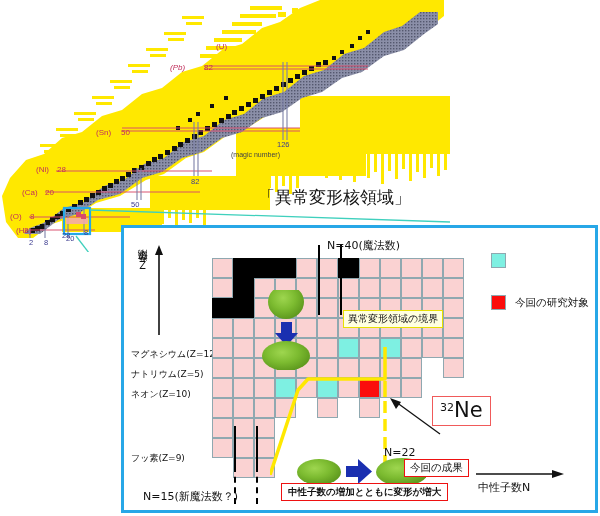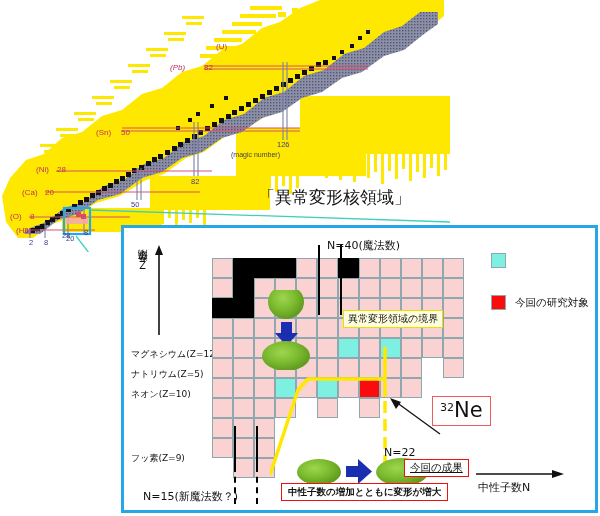--- a/index.html
+++ b/index.html
@@ -115,21 +115,20 @@
   #ne32-box .mass { font-size:11px; vertical-align:super; }
   #ne32-box .sym  { font-size:21px; }
   #ne32-box span { color:#111; font-family:"DejaVu Sans",sans-serif; }
 
   
   #result-box {
     position:absolute; left:404px; top:459px;
     border:1.5px solid #ee1111; background:#fff;
     padding:1px 5px; font-size:10.5px; color:#111; white-space:nowrap;
     font-family:"DejaVu Sans",sans-serif;
-    text-decoration:underline;
   }
   
   #conclusion-box {
     position:absolute; left:281px; top:483px;
     border:1.5px solid #ee1111; background:#fff;
     padding:2px 6px; font-size:9.5px; color:#111; line-height:12px;
     white-space:nowrap; font-family:"DejaVu Sans",sans-serif; font-weight:bold;
   }
 </style>
 </head>

